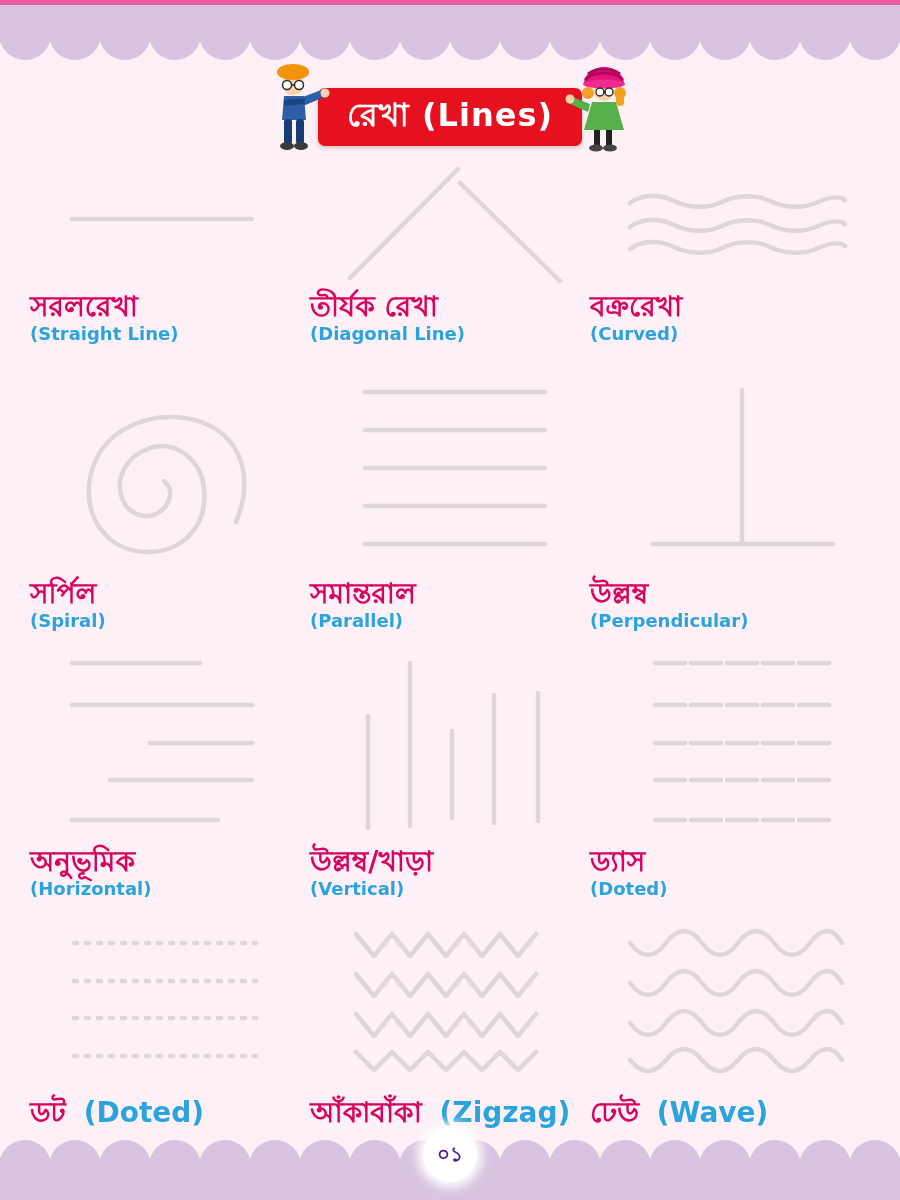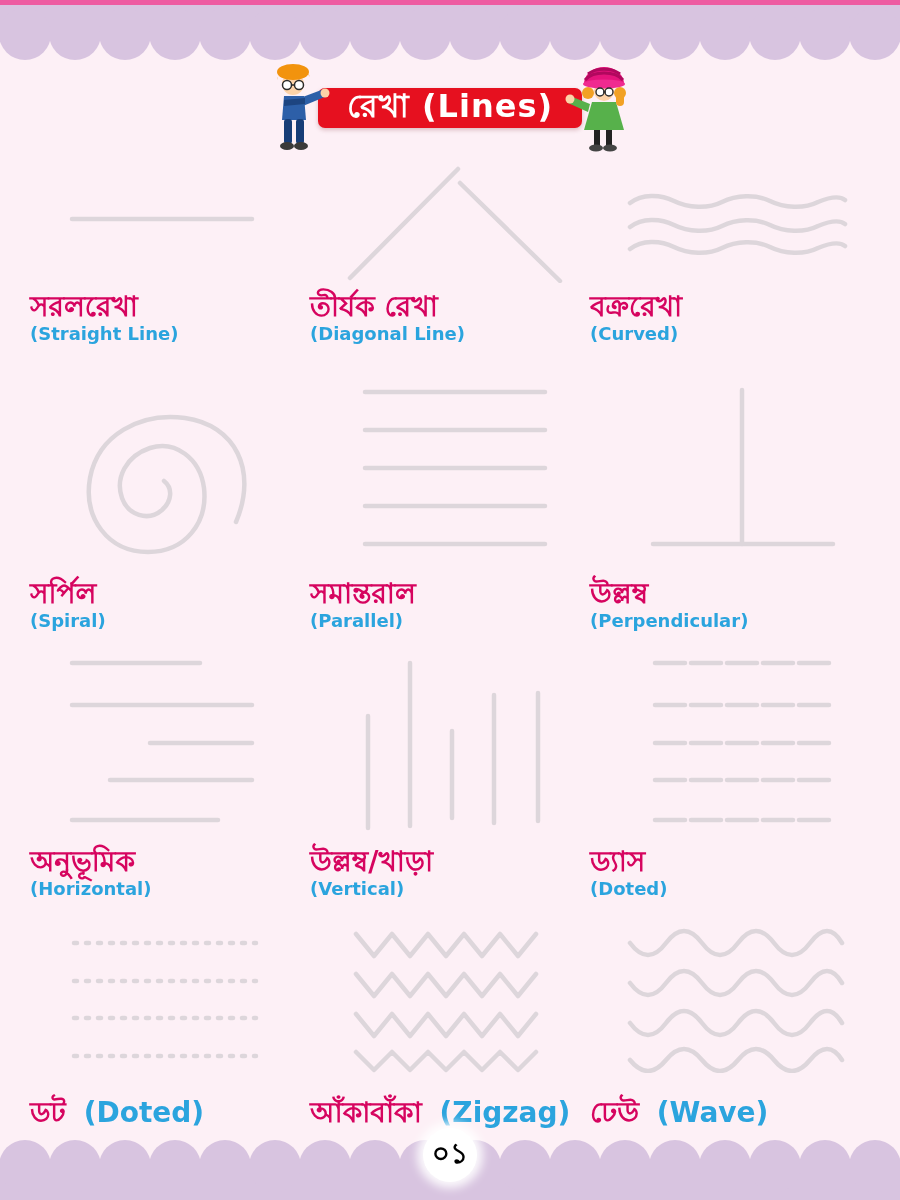--- a/index.html
+++ b/index.html
@@ -7,21 +7,21 @@
     position:relative; width:900px; height:1200px; overflow:hidden;
     background:#fdf0f6;
     font-family:"DejaVu Sans","Liberation Sans",sans-serif;
   }
   
   .border-svg{position:absolute;left:0;display:block;}
   .border-top{top:0;}
   .border-bottom{bottom:0;}
   
   .banner{
-    position:absolute; left:318px; top:88px; width:264px; height:40px;
+    position:absolute; left:318px; top:88px; width:264px; height:58px;
     background:#e6101f; border-radius:7px; z-index:1;
     display:flex; align-items:center; justify-content:center;
     box-shadow:0 2px 4px rgba(120,30,40,.25);
   }
   .banner-text{color:#fff; font-size:32px; font-weight:bold; letter-spacing:1px; white-space:nowrap;}
   .char{position:absolute; top:60px; z-index:2;}
   .char-boy{left:260px;}
   .char-girl{left:560px;}
   
   .grid-row{position:absolute; left:30px; width:840px; display:flex;}
@@ -34,21 +34,21 @@
   .label-inline{font-size:28px; font-weight:bold; margin-top:18px; white-space:nowrap;}
   .label-inline .bn{color:#d6045f;}
   .label-inline .en{color:#2ba4de; margin-left:8px;}
   
   .page-badge{
     position:absolute; left:423px; bottom:18px; width:54px; height:54px;
     background:#fff; border-radius:50%; z-index:3;
     box-shadow:0 0 10px 6px rgba(255,255,255,.9);
     display:flex; align-items:center; justify-content:center;
   }
-  .page-num{font-size:28px; font-weight:bold; color:#000000;}
+  .page-num{font-size:20px; font-weight:bold; color:#4c1d95;}
 </style>
 </head>
 <body>
 
 <div class="sheet">
 
   <svg class="border-svg border-top" width="900" height="62" viewBox="0 0 900 62">
     <rect x="0" y="0" width="900" height="34" fill="#d8c4e0"></rect>
     <g fill="#d8c4e0">
       <circle cx="25" cy="34" r="26"></circle>

